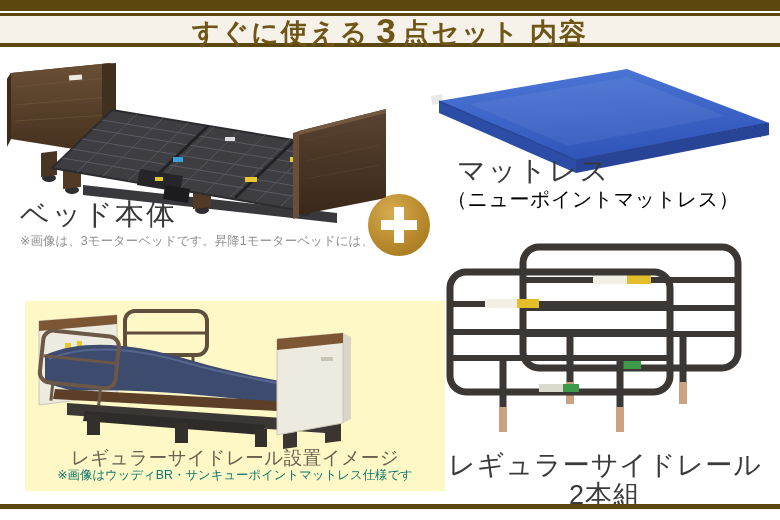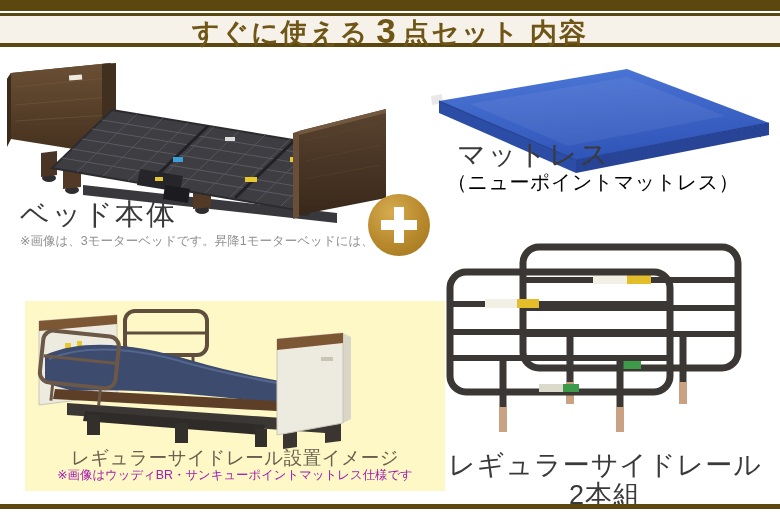--- a/index.html
+++ b/index.html
@@ -24,27 +24,27 @@
   .item-name{font-size:29px;letter-spacing:2px;color:#3a3a3a;line-height:31px;}
   .item-variant{font-size:22px;letter-spacing:0.5px;color:#000000;line-height:25px;margin-top:0;margin-left:-6px;}
   .item-note{font-size:12.5px;color:#8f8f8f;line-height:15px;margin-top:4px;}
   .item-note .l2{padding-left:14px;}
   
   .plus-circle{position:absolute;left:368px;top:194px;width:62px;height:62px;border-radius:50%;
     background:radial-gradient(circle at 38% 30%, #d6ab50, #b8892c 55%, #9f741c 100%);}
   .plus-circle .pv{position:absolute;left:50%;top:50%;width:10px;height:36px;background:#fff;transform:translate(-50%,-50%);}
   .plus-circle .ph{position:absolute;left:50%;top:50%;width:36px;height:10px;background:#fff;transform:translate(-50%,-50%);}
   
-  .mattress-text{position:absolute;left:447px;top:139px;}
+  .mattress-text{position:absolute;left:447px;top:157px;font-family:Liberation Mono, monospace;}
   .mattress-text .item-name{font-size:28px;padding-left:10px;}
   .mattress-text .item-variant{font-size:20px;margin-left:0;}
   
   .example-panel{position:absolute;left:25px;top:301px;width:420px;height:190px;background:#fdf8c5;}
   .panel-caption{position:absolute;left:0;right:0;top:144px;text-align:center;font-size:18.5px;letter-spacing:0.5px;color:#6a6050;}
-  .panel-note{position:absolute;left:-6px;right:-6px;top:166px;text-align:center;font-size:12.4px;color:#a21caf;}
+  .panel-note{position:absolute;left:-6px;right:-6px;top:166px;text-align:center;font-size:12.4px;color:#0f766e;}
   
   .rail-text{position:absolute;left:445px;top:450px;width:320px;text-align:center;
     font-size:27px;letter-spacing:1px;color:#3a3a3a;line-height:30px;}
   
   .bottom-rule{position:absolute;left:0;top:504px;width:780px;height:5px;background:#5c480f;}
 </style>
 </head>
 <body>
 
 <div class="page">

